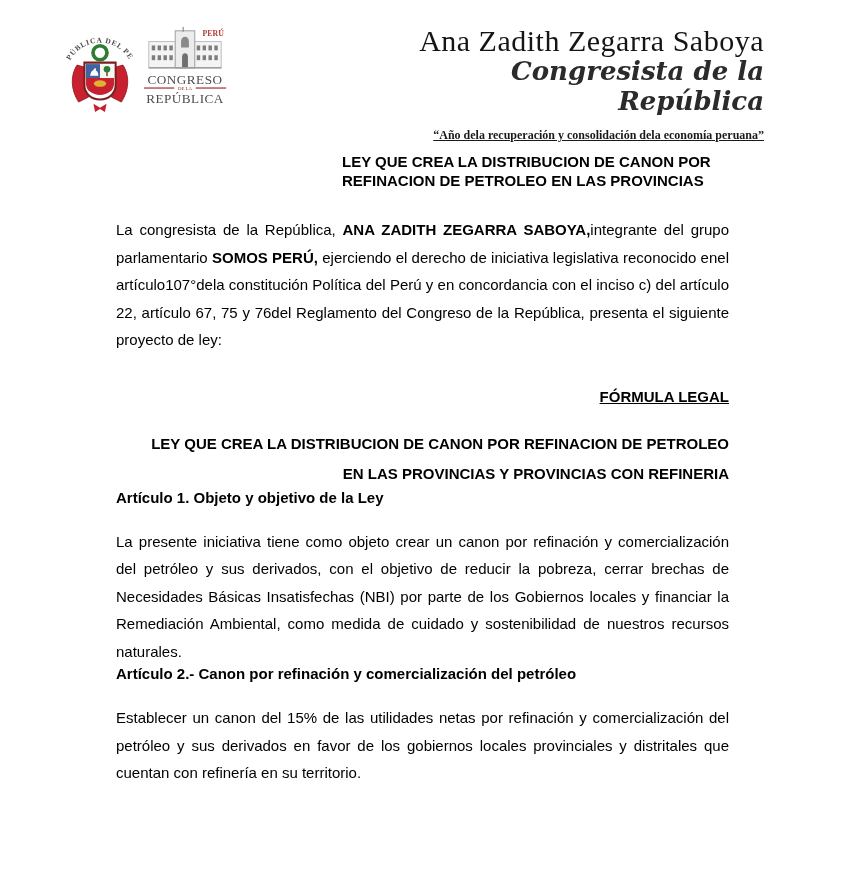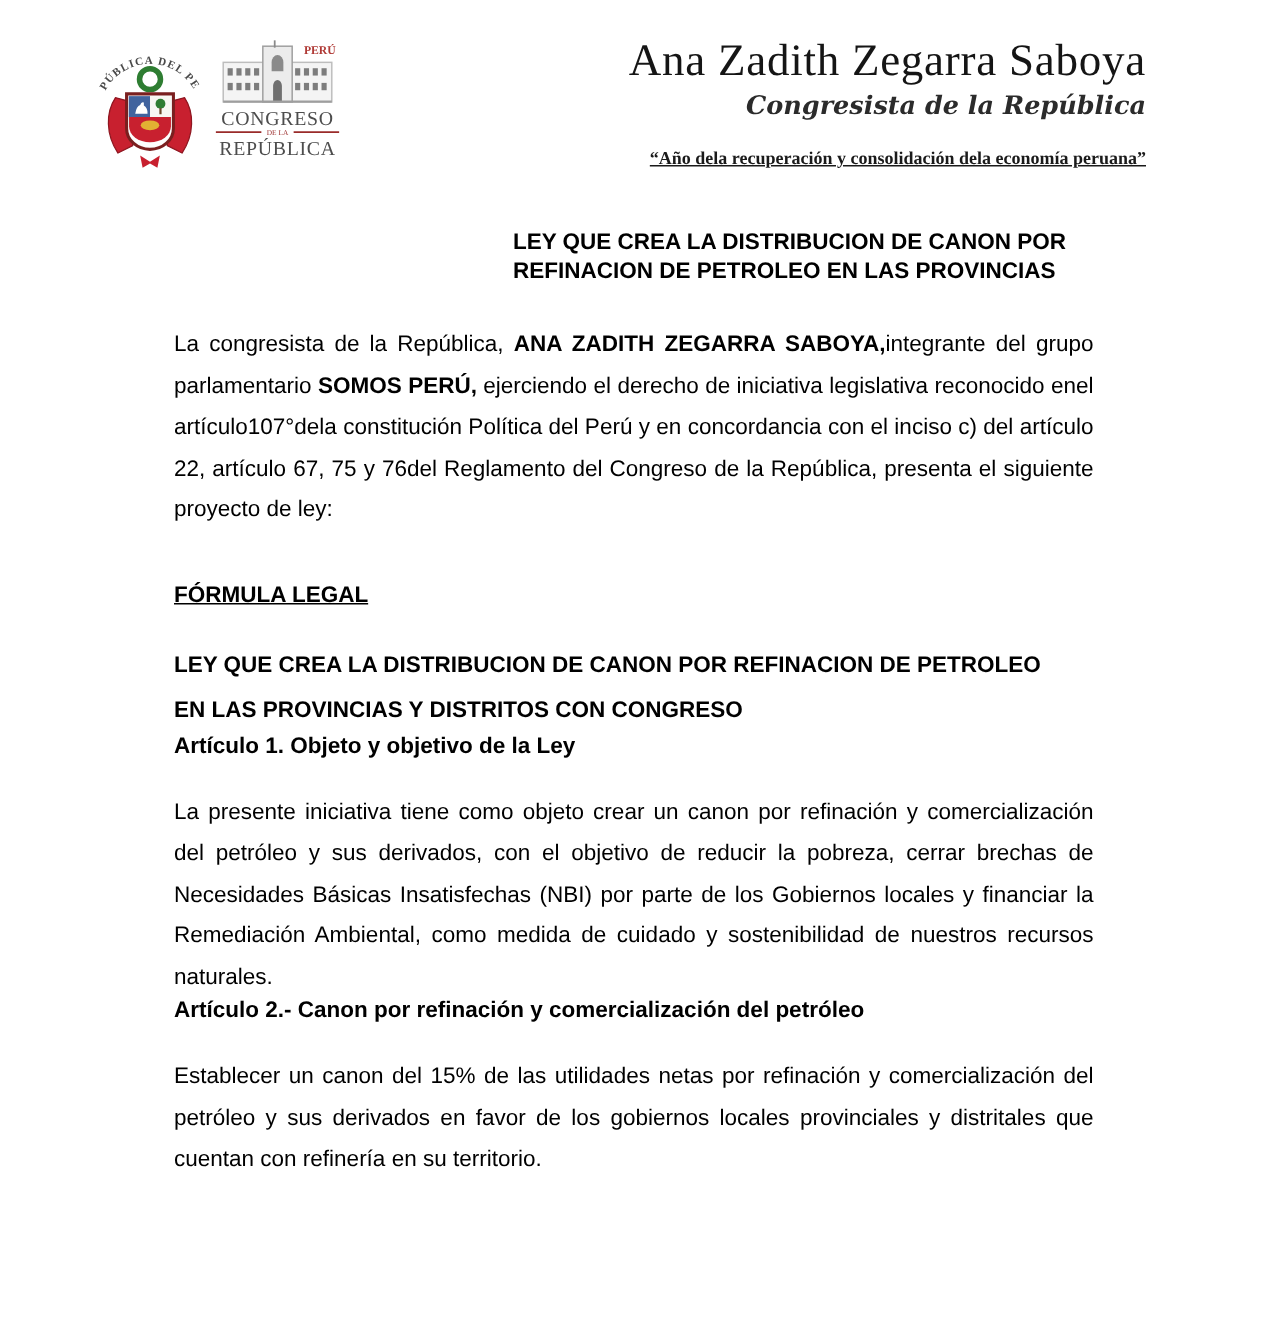--- a/index.html
+++ b/index.html
@@ -4,31 +4,31 @@
 <style>
   html,body{margin:0;padding:0;background:#ffffff;}
   body{width:856px;height:878px;font-family:"Liberation Sans",sans-serif;color:#000;}
   .page{position:relative;width:856px;height:878px;background:#fff;overflow:hidden;}
 
   
   .coat{position:absolute;left:56px;top:24px;width:88px;height:92px;}
   .congress{position:absolute;left:140px;top:24px;width:90px;height:86px;}
   .letterhead{position:absolute;left:416px;top:24px;width:348px;text-align:right;}
   .lh-name{font-family:"Liberation Serif",serif;font-size:30px;color:#151515;letter-spacing:.5px;line-height:34px;}
-  .lh-role{font-family:"DejaVu Serif",serif;font-style:italic;font-weight:600;font-size:17px;color:#2b2b2b;line-height:30px;margin-top:-2px;}
+  .lh-role{font-family:"DejaVu Serif",serif;font-style:italic;font-weight:600;font-size:26px;color:#2b2b2b;line-height:30px;margin-top:-2px;}
   .lh-motto{font-family:"Liberation Serif",serif;font-weight:bold;font-size:12px;color:#1a1a1a;margin-top:12px;white-space:nowrap;text-decoration:underline;}
 
   
   .content{position:absolute;left:116px;top:152px;width:613px;font-size:15px;}
   .doc-title{margin-left:226px;width:392px;font-weight:bold;line-height:19px;}
   .p-intro{margin-top:26px;line-height:27.5px;text-align:justify;}
   .b{font-weight:bold;}
-  .formula{margin-top:34px;text-align:left;font-weight:bold;}
+  .formula{margin-top:34px;text-align:right;font-weight:bold;}
   .formula span{text-decoration:underline;}
-  .law-title{margin-top:24px;text-align:left;font-weight:bold;line-height:30px;}
+  .law-title{margin-top:24px;text-align:right;font-weight:bold;line-height:30px;}
   .art-heading{font-weight:bold;}
   .art-body{margin-top:22px;line-height:27.5px;text-align:justify;}
 
   svg text{font-family:"Liberation Serif",serif;}
 </style>
 </head>
 <body>
 
 <div class="page">
 
@@ -107,21 +107,21 @@
     </div>
 
     <div class="p-intro"><span>La congresista de la República, </span><span class="b">ANA ZADITH ZEGARRA SABOYA,</span><span>integrante del grupo parlamentario </span><span class="b">SOMOS PERÚ,</span><span> ejerciendo el derecho de iniciativa legislativa reconocido enel artículo107°dela constitución Política del Perú y en concordancia con el inciso c) del artículo 22, artículo 67, 75 y 76del Reglamento del Congreso de la República, presenta el siguiente proyecto de ley:</span></div>
 
     <div class="formula">
       <span>FÓRMULA LEGAL</span>
     </div>
 
     <div class="law-title">
       <div>LEY QUE CREA LA DISTRIBUCION DE CANON POR REFINACION DE PETROLEO</div>
-      <div>EN LAS PROVINCIAS Y DISTRITOS CON CONGRESO</div>
+      <div>EN LAS PROVINCIAS Y PROVINCIAS CON REFINERIA</div>
     </div>
 
     <div class="art-heading">Artículo 1. Objeto y objetivo de la Ley</div>
     <div class="art-body">La presente iniciativa tiene como objeto crear un canon por refinación y comercialización del petróleo y sus derivados, con el objetivo de reducir la pobreza, cerrar brechas de Necesidades Básicas Insatisfechas (NBI) por parte de los Gobiernos locales y financiar la Remediación Ambiental, como medida de cuidado y sostenibilidad de nuestros recursos naturales.</div>
 
     <div class="art-heading">Artículo 2.- Canon por refinación y comercialización del petróleo</div>
     <div class="art-body">Establecer un canon del 15% de las utilidades netas por refinación y comercialización del petróleo y sus derivados en favor de los gobiernos locales provinciales y distritales que cuentan con refinería en su territorio.</div>
 
   </main>
 </div>

